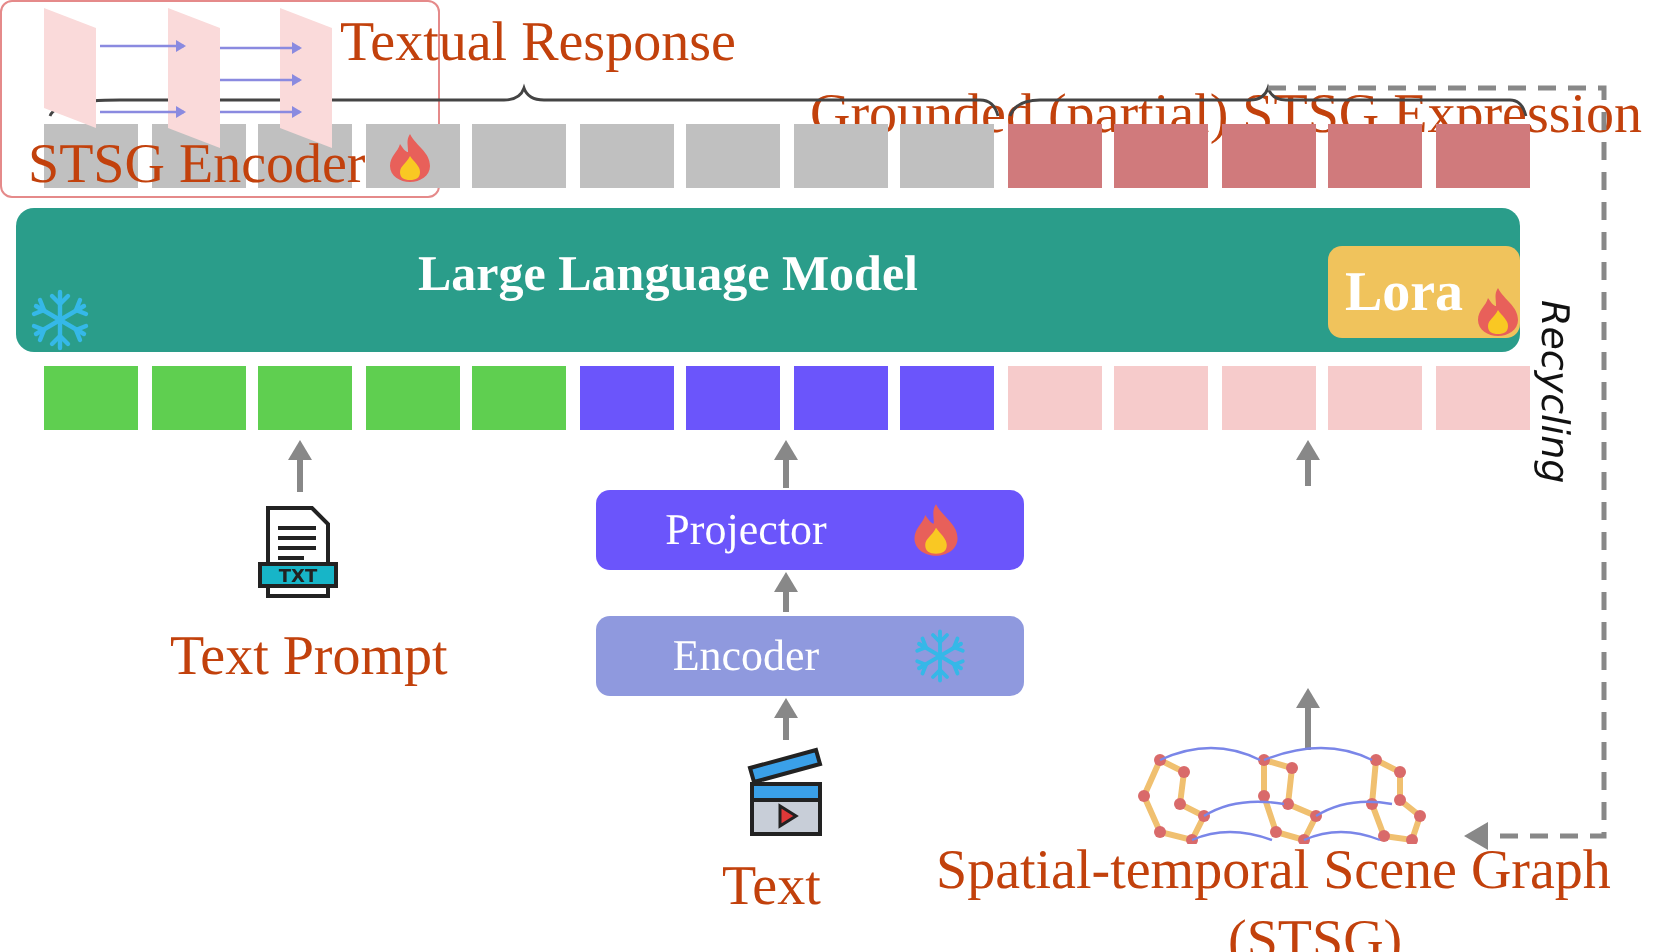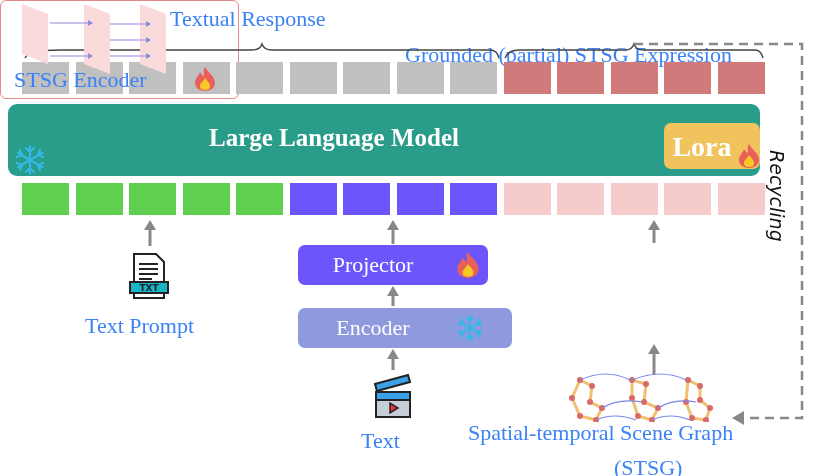--- a/index.html
+++ b/index.html
@@ -1,33 +1,33 @@
 <!DOCTYPE html>
 <html><head>
 <meta charset="utf-8">
 <style>
   html, body { margin:0; padding:0; background:#ffffff; }
   body { width:832px; height:476px; position:relative; overflow:hidden; font-family:"Liberation Serif", serif; color:#1a1a1a; }
   .abs { position:absolute; }
-  .lbl { font-family:"Liberation Serif", serif; font-size:22px; color:#3b82f6; white-space:nowrap; }
+  .lbl { font-family:"Liberation Serif", serif; font-size:28px; color:#c2410c; white-space:nowrap; }
   .tok { position:absolute; width:47px; height:32px; }
   .tok.gray { background:#c0c0c0; }
   .tok.red { background:#d07a7c; }
   .tok.green { background:#5fcf50; }
   .tok.purple { background:#6b55fb; }
   .tok.pink { background:#f6cbcb; }
   #llm { left:8px; top:104px; width:752px; height:72px; background:#2a9d8a; border-radius:9px; }
   #llm-title { left:0; width:560px; top:20px; text-align:center; color:#fff; font-weight:bold; font-size:25px; font-family:"Liberation Serif", serif; position:absolute;padding-left:46px; }
   #lora { left:664px; top:123px; width:96px; height:46px; background:#f0c35c; border-radius:7px; }
   #lora-text { position:absolute; left:0; right:20px; top:8px; text-align:center; color:#fff; font-weight:bold; font-size:28px; font-family:"Liberation Serif", serif; }
   .box { position:absolute; border-radius:7px; color:#fff; font-size:22px; font-family:"Liberation Serif", serif; }
-  #projector { left:298px; top:245px; width:190px; height:40px; background:#6b55fb; }
+  #projector { left:298px; top:245px; width:190px; height:40px; background:#6b55fb;padding-left:24px; }
   #encoder { left:298px; top:308px; width:214px; height:40px; background:#8f99de; }
   .box span.t { position:absolute; left:0; width:150px; top:7px; text-align:center; }
-  #stsg-enc { left:543px; top:245px; width:218px; height:97px; border:1.5px solid #e58a8a; border-radius:6px; background:#fff;padding-left:19px; }
+  #stsg-enc { left:543px; top:245px; width:218px; height:97px; border:1.5px solid #e58a8a; border-radius:6px; background:#fff; }
   #recycling { position:absolute; left:788px; top:150px; transform:rotate(90deg); transform-origin:left top; font-family:"DejaVu Sans", sans-serif; font-style:italic; font-size:19px; color:#111; white-space:nowrap; }
 </style>
 </head>
 <body>
 
 <div class="abs lbl" style="left:170px;top:6px;">Textual Response</div>
 <div class="abs lbl" style="left:405px;top:6px;margin-top:36px;">Grounded (partial) STSG Expression</div>
 
 <svg class="abs" style="left:0;top:0;" width="832" height="476">
 

